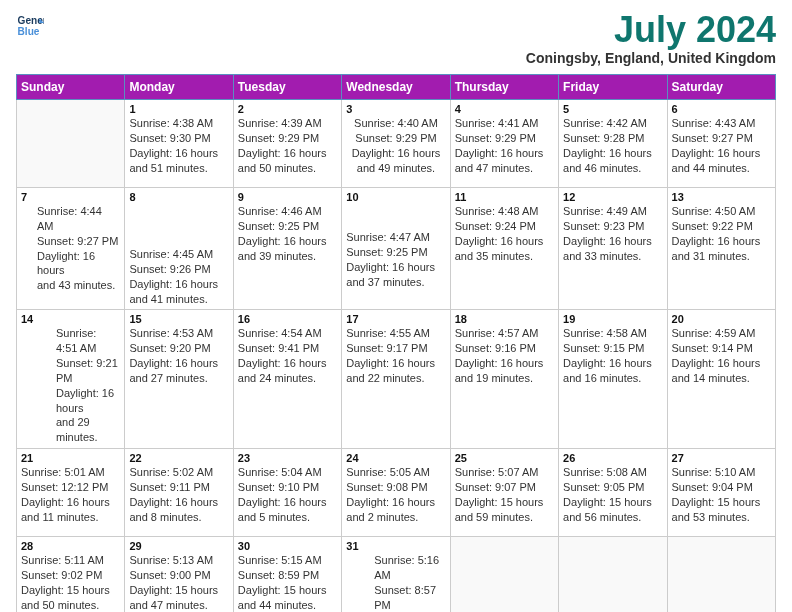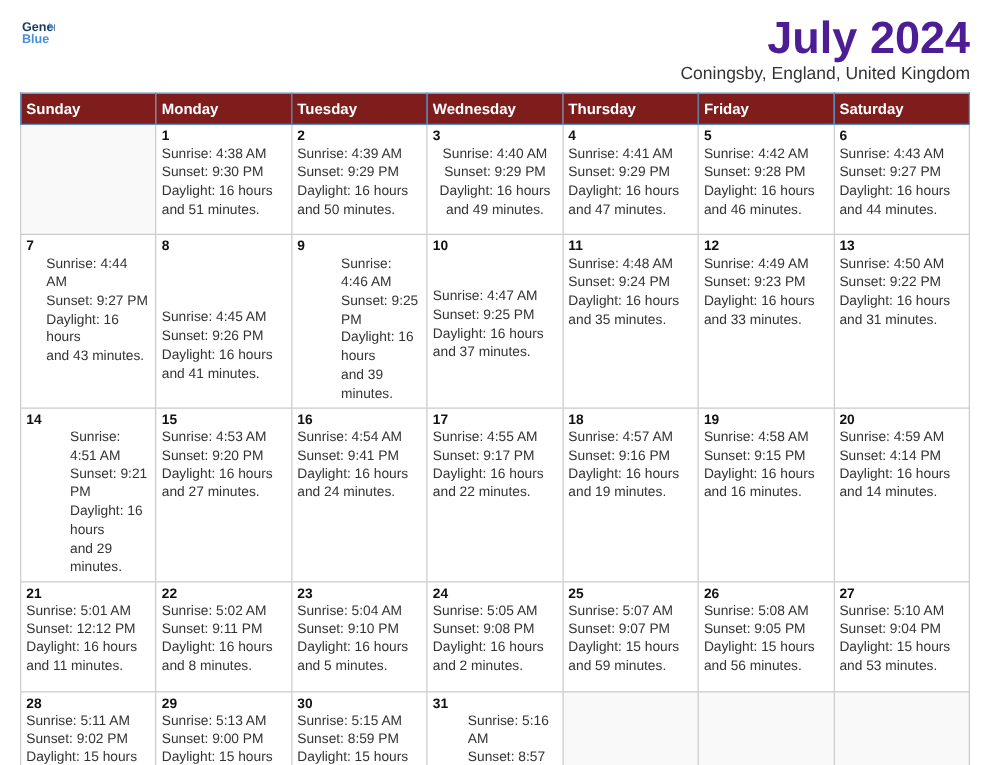--- a/index.html
+++ b/index.html
@@ -31,37 +31,38 @@
     .logo-icon {
       width: 28px;
       height: 28px;
     }
     .title-block {
       text-align: right;
     }
     .month-title {
       font-size: 36px;
       font-weight: bold;
-      color: #4c1d95;
+      color: #0f766e;
       line-height: 1;
     }
     .location {
       font-size: 14px;
       color: #333;
       margin-top: 2px;
+      font-weight: bold;
     }
     .calendar {
       flex: 1;
       border: 1px solid #ccc;
       border-collapse: collapse;
       width: 100%;
       table-layout: fixed;
     }
     .calendar th {
-      background: #7f1d1d;
+      background: #a21caf;
       color: #fff;
       font-size: 12px;
       font-weight: bold;
       padding: 5px 4px;
       text-align: left;
       border: 1px solid #5a8fc0;
     }
     .calendar td {
       vertical-align: top;
       border: 1px solid #ccc;
@@ -176,21 +177,21 @@
           </td>
           <td>
             <span class="day-num">8</span>
             <div class="day-info" style="white-space: pre-line; margin-top: 44px;">Sunrise: 4:45 AM
 Sunset: 9:26 PM
 Daylight: 16 hours
 and 41 minutes.</div>
           </td>
           <td>
             <span class="day-num">9</span>
-            <div class="day-info" style="white-space: pre-line; margin-left: 35px;">Sunrise: 4:46 AM
+            <div class="day-info" style="white-space: pre-line;">Sunrise: 4:46 AM
 Sunset: 9:25 PM
 Daylight: 16 hours
 and 39 minutes.</div>
           </td>
           <td>
             <span class="day-num">10</span>
             <div class="day-info" style="white-space: pre-line; margin-top: 27px;">Sunrise: 4:47 AM
 Sunset: 9:25 PM
 Daylight: 16 hours
 and 37 minutes.</div>
@@ -256,21 +257,21 @@
           <td>
             <span class="day-num">19</span>
             <div class="day-info" style="white-space: pre-line;">Sunrise: 4:58 AM
 Sunset: 9:15 PM
 Daylight: 16 hours
 and 16 minutes.</div>
           </td>
           <td>
             <span class="day-num">20</span>
             <div class="day-info" style="white-space: pre-line;">Sunrise: 4:59 AM
-Sunset: 4:14 PM
+Sunset: 9:14 PM
 Daylight: 16 hours
 and 14 minutes.</div>
           </td>
         </tr>
         <tr>
           <td>
             <span class="day-num">21</span>
             <div class="day-info" style="white-space: pre-line;">Sunrise: 5:01 AM
 Sunset: 12:12 PM
 Daylight: 16 hours

